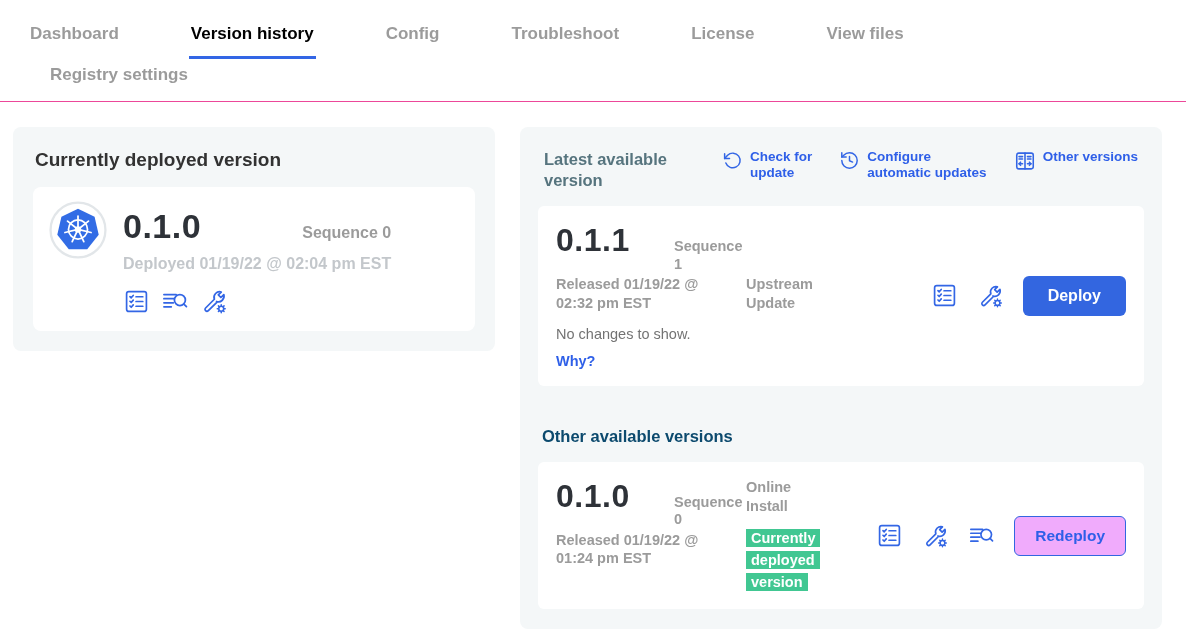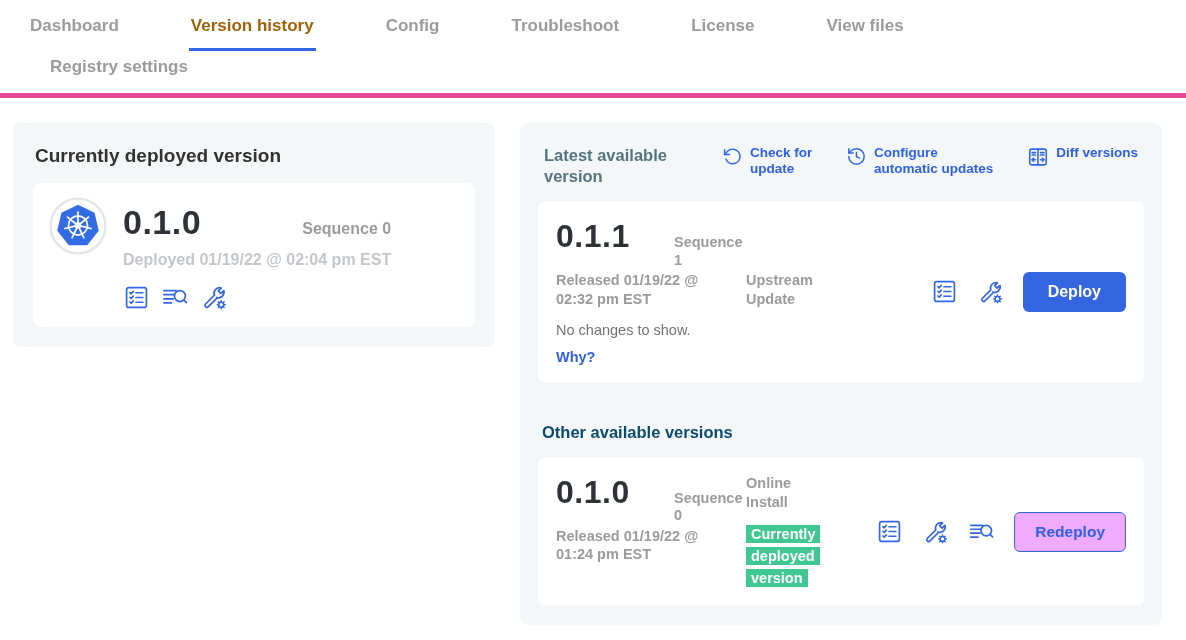--- a/index.html
+++ b/index.html
@@ -2,26 +2,26 @@
 <html><head>
 <meta charset="utf-8">
 <style>
   * { margin:0; padding:0; box-sizing:border-box; }
   html,body { width:1186px; height:640px; background:#fff; overflow:hidden;
     font-family:"Liberation Sans", sans-serif; -webkit-font-smoothing:antialiased; }
 
   .ml { white-space:pre-line; }
 
   
-  .nav { border-bottom:5px solid #ec4899; padding-top:12px; }
+  .nav { border-bottom:1px solid #ec4899; padding-top:20px; }
   .nav-row1 { display:flex; padding-left:28px; }
   .nav-row2 { display:flex; padding-left:48px; }
   .tab { font-size:17px; font-weight:700; color:#9b9b9b; cursor:pointer;
     margin-right:68px; padding:4px 2px 12px; border-bottom:3px solid transparent; }
-  .tab.active { color:#a16207; border-bottom-color:#3366e5; }
+  .tab.active { color:#000000; border-bottom-color:#3366e5; }
   .nav-row2 .tab { padding-top:6px; padding-bottom:16px; border-bottom:none; }
 
   
   .main { display:flex; align-items:flex-start; gap:25px; padding:25px 24px 0 13px; }
   .panel { background:#f4f7f8; border-radius:8px; }
   .left-panel { width:482px; padding:20px; }
   .right-panel { flex:1; min-height:486px; padding:18px 18px 20px; }
 
   
   .left-panel h2 { font-size:19px; font-weight:700; color:#323232; margin:2px 0 16px 2px; }
@@ -194,21 +194,21 @@
               <line x1="5.5" y1="7.2" x2="9.3" y2="7.2"></line>
                 <line x1="14.7" y1="7.2" x2="18.5" y2="7.2"></line>
               <line x1="5.5" y1="9.8" x2="9.3" y2="9.8"></line>
                 <line x1="14.7" y1="9.8" x2="18.5" y2="9.8"></line>
               <polyline points="7.2,13.3 5.5,15 7.2,16.7"></polyline>
                 <line x1="5.5" y1="15" x2="9.3" y2="15"></line>
               <polyline points="16.8,13.3 18.5,15 16.8,16.7"></polyline>
                 <line x1="14.7" y1="15" x2="18.5" y2="15"></line>
             </svg>
           </span>
-          <span class="action-label">Diff versions</span>
+          <span class="action-label">Other versions</span>
         </div>
       </div>
     </div>
 
     <div class="v-card latest-card">
       <div class="v-left">
         <div class="vrow">
           <span class="version-big">0.1.1</span>
           <span class="seq ml">Sequence
 1</span>

